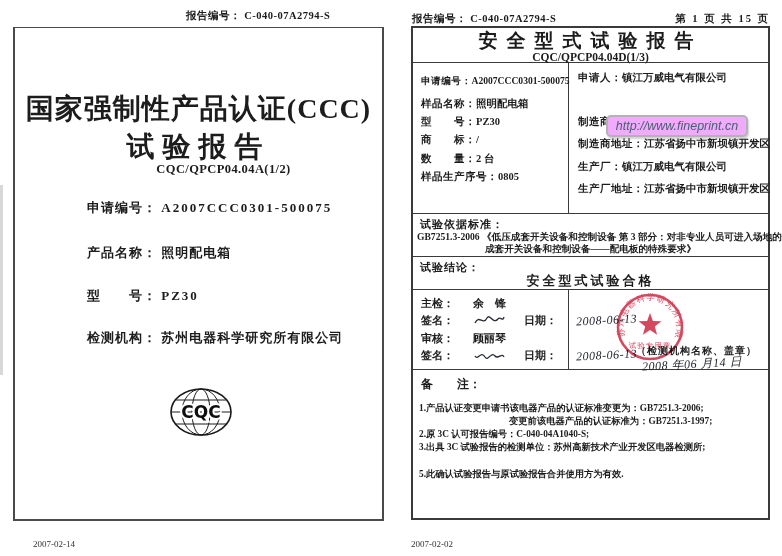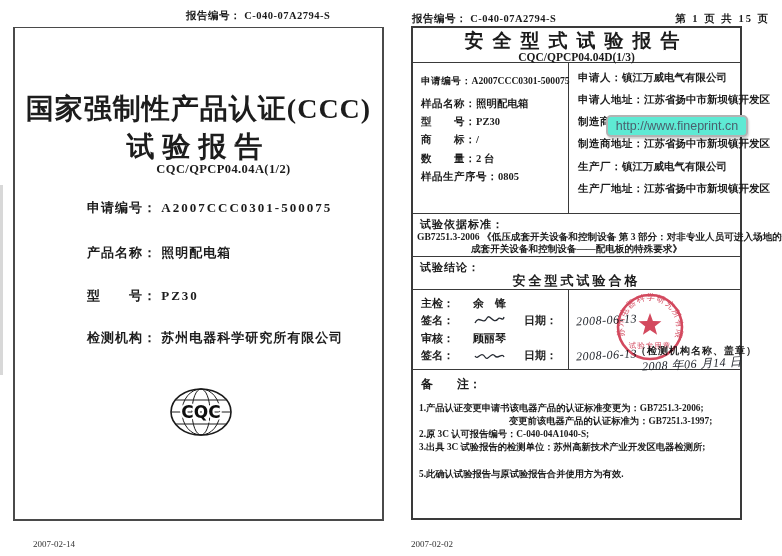--- a/index.html
+++ b/index.html
@@ -15,36 +15,36 @@
   .lp-title1{left:0;top:62px;width:100%;text-align:center;font-size:28px;font-weight:600;letter-spacing:1px;}
   .lp-title2{left:0;top:100px;width:100%;text-align:center;font-size:28px;font-weight:600;letter-spacing:8px;}
   .lp-subtitle{left:0;top:134px;width:100%;text-align:center;font-size:12.5px;font-weight:700;letter-spacing:.4px;padding-left:25px;}
   .lp-field{left:72px;font-size:13px;font-weight:600;letter-spacing:1px;}
   .lp-field .val{letter-spacing:2px;}
   .lp-date{left:33px;top:539px;font-size:9px;color:#333;}
   .scan-smudge{left:0;top:185px;width:3px;height:190px;background:#d8d8d8;}
   
   .rp-report-no{left:412px;top:12px;font-size:10.5px;letter-spacing:.5px;font-weight:600;}
   .rp-page-info{right:12px;top:12px;font-size:10.5px;letter-spacing:2px;font-weight:600;}
-  .rp-table{left:411px;top:26px;width:331px;height:494px;border:2px solid #3a3a3a;box-sizing:border-box;}
+  .rp-table{left:411px;top:26px;width:359px;height:494px;border:2px solid #3a3a3a;box-sizing:border-box;}
   .rp-row{position:absolute;left:0;width:100%;box-sizing:border-box;}
   .rp-title-row{top:0;height:35px;border-bottom:1.5px solid #3a3a3a;text-align:center;}
   .rp-title{font-size:19px;font-weight:700;letter-spacing:9px;line-height:22px;margin-top:2px;}
   .rp-subtitle{font-size:11.5px;font-weight:700;line-height:11px;}
   .rp-info-row{top:35px;height:151px;border-bottom:1.5px solid #3a3a3a;}
   .cell{position:absolute;top:0;height:100%;box-sizing:border-box;}
   .cell-left{left:0;width:156px;border-right:1.5px solid #3a3a3a;}
   .cell-right{left:157px;right:0;}
   .cell-line{position:absolute;left:8px;white-space:nowrap;font-size:10.5px;font-weight:600;}
   .cell-line .lbl{letter-spacing:.5px;}
   
-  .watermark{left:193px;top:87px;width:142px;height:22px;background:#5eead4;border:2px solid #b3b3b3;
+  .watermark{left:193px;top:87px;width:142px;height:22px;background:#f0abfc;border:2px solid #b3b3b3;
     border-radius:5px;box-sizing:border-box;display:flex;align-items:center;justify-content:center;
     font-family:"Liberation Sans","DejaVu Sans",sans-serif;font-size:12.5px;color:#4a5f6d;
-    box-shadow:1px 2px 2px rgba(0,0,0,.18);z-index:5;cursor:pointer;}
+    box-shadow:1px 2px 2px rgba(0,0,0,.18);z-index:5;cursor:pointer;font-style:italic;}
   .rp-standards-row{top:186px;height:43px;border-bottom:1.5px solid #3a3a3a;}
   .std-label{position:absolute;left:7px;top:3px;font-size:11px;font-weight:700;letter-spacing:1px;}
   .std-line1{position:absolute;left:4px;top:17px;width:351px;text-align:center;font-size:9.6px;font-weight:600;white-space:nowrap;}
   .std-line2{position:absolute;left:0;top:29px;width:100%;text-align:center;font-size:9.6px;font-weight:600;}
   .rp-conclusion-row{top:229px;height:33px;border-bottom:1.5px solid #3a3a3a;}
   .ccl-label{position:absolute;left:7px;top:3px;font-size:11px;font-weight:700;letter-spacing:1px;}
   .ccl-value{position:absolute;left:0;top:15px;width:100%;text-align:center;font-size:13px;font-weight:700;letter-spacing:3px;}
   .rp-sign-row{top:262px;height:80px;border-bottom:1.5px solid #3a3a3a;}
   .sign-line{position:absolute;left:8px;white-space:nowrap;font-size:11px;font-weight:600;display:flex;align-items:center;gap:19px;}
   .hand{font-style:italic;font-weight:500;transform:rotate(-3deg);font-size:12px;color:#23272e;letter-spacing:.5px;}
@@ -136,23 +136,20 @@
           <span class="lbl">数　　量：</span><span>2 台</span>
         </div>
         <div class="cell-line" style="top:107px">
           <span class="lbl">样品生产序号：</span><span>0805</span>
         </div>
       </div>
       <div class="cell cell-right">
         <div class="cell-line" style="top:8px">
           <span class="lbl">申请人：</span><span>镇江万威电气有限公司</span>
         </div>
-        <div class="cell-line" style="top:30px">
-          <span class="lbl">申请人地址：</span><span>江苏省扬中市新坝镇开发区</span>
-        </div>
         <div class="cell-line" style="top:52px">
           <span class="lbl">制造商：</span><span>镇江万威电气有限公司</span>
         </div>
         <div class="cell-line" style="top:74px">
           <span class="lbl">制造商地址：</span><span>江苏省扬中市新坝镇开发区</span>
         </div>
         <div class="cell-line" style="top:97px">
           <span class="lbl">生产厂：</span><span>镇江万威电气有限公司</span>
         </div>
         <div class="cell-line" style="top:119px">

